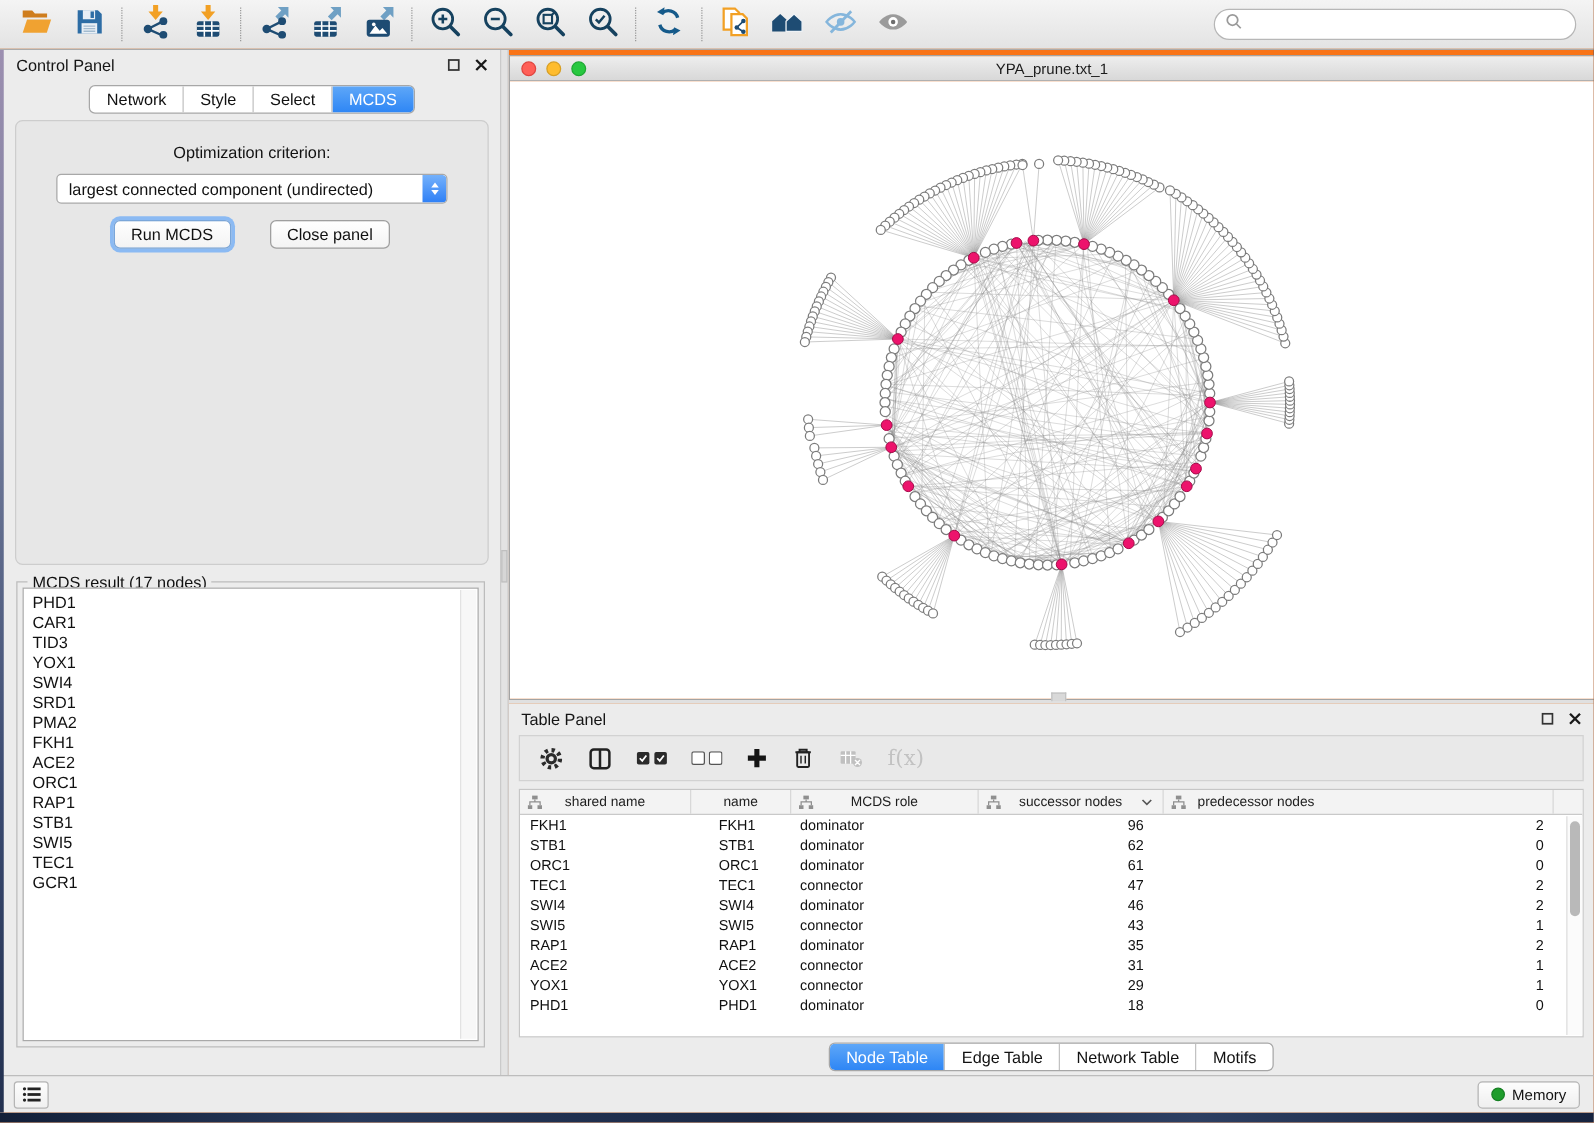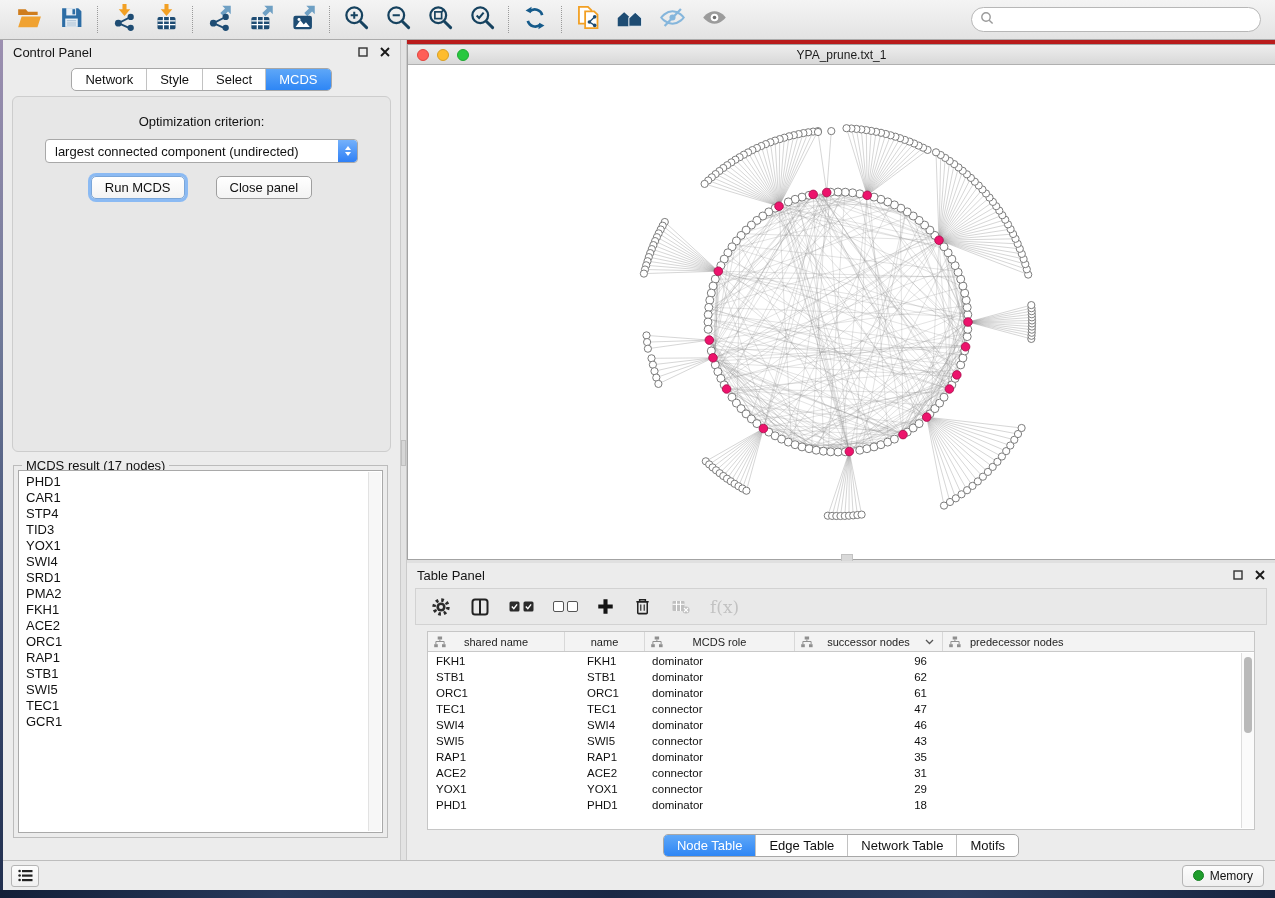--- a/index.html
+++ b/index.html
@@ -2,21 +2,21 @@
 <html><head>
 <meta charset="utf-8">
 <style>
 *{margin:0;padding:0;box-sizing:border-box}
 html,body{width:1275px;height:898px}
 body{
   font-family:"Liberation Sans","DejaVu Sans",sans-serif;
   position:relative;overflow:hidden;
   background:linear-gradient(90deg,#131f38,#27395b 22%,#1a2845 48%,#2d3f62 75%,#16233f);
 }
-.app{position:absolute;left:0;top:0;right:0;bottom:8px;background:#b91c1c;display:flex;flex-direction:column}
+.app{position:absolute;left:0;top:0;right:0;bottom:8px;background:#f97316;display:flex;flex-direction:column}
 .sliver{position:absolute;left:0;top:40px;bottom:8px;width:3px;z-index:6;
   background:linear-gradient(#9c8fb0,#707a99 35%,#3a4a70 70%,#22304f)}
 
 .toolbar{height:40px;flex:0 0 auto;background:linear-gradient(#f4f4f4,#e3e3e3);
   border-bottom:1px solid #ababab;display:flex;align-items:center;padding:0 8px}
 .tbtn{width:42px;height:34px;display:flex;align-items:center;justify-content:center;border-radius:4px}
 .tsep{width:0;height:27px;border-left:1px dotted #9a9a9a;margin:0 5px}
 .search{margin-left:auto;margin-right:6px;width:290px;height:25px;background:#fff;border:1px solid #b7b7b7;
   border-radius:13px;display:flex;align-items:center;padding:0 8px;gap:5px}
 .search input{border:none;outline:none;flex:1;font-size:12px;background:transparent;font-family:inherit}
@@ -68,21 +68,21 @@
 .canvas svg{position:absolute;left:0;top:0}
 .hdivider{height:3px;flex:0 0 auto;background:#e0e0e0;position:relative}
 .hdivider .handle{position:absolute;left:50%;top:-6px;width:12px;height:7px;background:#d9d9d9;border:1px solid #c2c2c2;border-bottom:none}
 
 .tablepanel{flex:1;display:flex;flex-direction:column;background:#ececec;min-height:0}
 .ttoolbar{margin:1px 8px 6px;flex:0 0 auto;border:1px solid #d2d2d2;background:#e9e9e9;height:37px;
   display:flex;align-items:center;gap:19px;padding:0 15px}
 .ttool{display:flex;align-items:center;justify-content:center}
 .fx{font-family:"DejaVu Serif","Liberation Serif",serif;font-size:17px;color:#c2c2c2}
 .checkpair{display:flex;gap:3px}
-.datatable{margin:0 20px;flex:1;background:#fff;border:1px solid #c6c6c6;position:relative;overflow:hidden;
+.datatable{margin:0 8px;flex:1;background:#fff;border:1px solid #c6c6c6;position:relative;overflow:hidden;
   display:flex;flex-direction:column;min-height:0}
 .thead{display:flex;height:20px;flex:0 0 auto;background:#f3f3f3;border-bottom:1px solid #c9c9c9}
 .th{position:relative;display:flex;align-items:center;justify-content:center;font-size:11px;color:#1d1d1d;
   border-right:1px solid #d8d8d8;flex:0 0 auto;overflow:hidden}
 .th .treeicon{position:absolute;left:6px;top:4px}
 .th .sortchev{position:absolute;right:8px;top:7px}
 .th.hleft{justify-content:flex-start;padding-left:27px}
 .tbody{flex:1;overflow:hidden;font-size:11.5px;color:#111;padding-top:1px}
 .tr{display:flex;height:16px;align-items:center}
 .td{flex:0 0 auto;white-space:nowrap;overflow:hidden}
@@ -277,21 +277,20 @@
         <div class="btn-row">
           <button class="btn focused">Run MCDS</button>
           <button class="btn">Close panel</button>
         </div>
       </div>
       <div class="groupbox">
         <span class="legend">MCDS result (17 nodes)</span>
         <div class="mcds-list" id="mcds-list">
             <div>PHD1</div>
             <div>CAR1</div>
-            <div>STP4</div>
             <div>TID3</div>
             <div>YOX1</div>
             <div>SWI4</div>
             <div>SRD1</div>
             <div>PMA2</div>
             <div>FKH1</div>
             <div>ACE2</div>
             <div>ORC1</div>
             <div>RAP1</div>
             <div>STB1</div>

